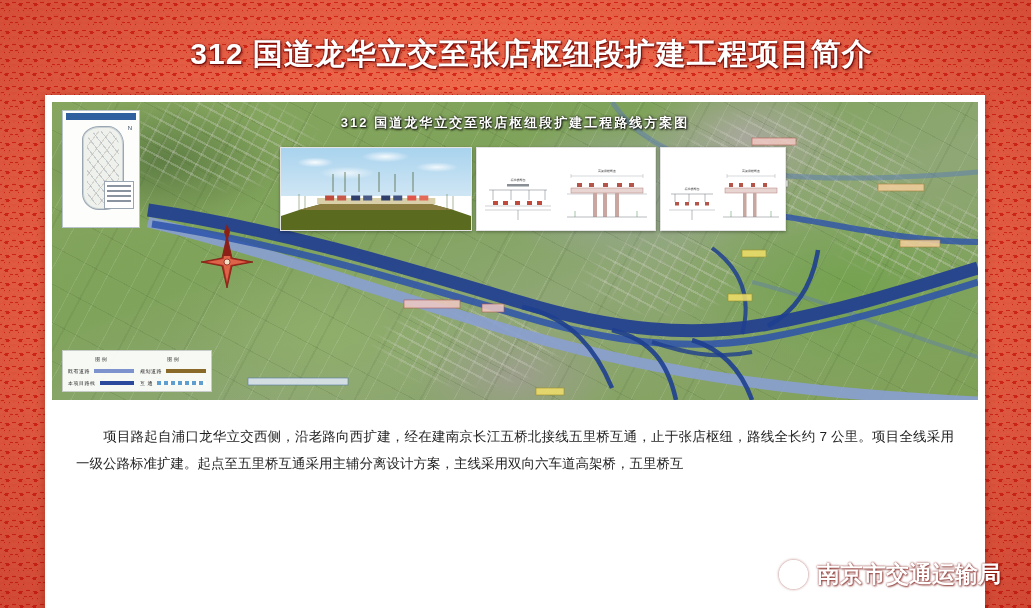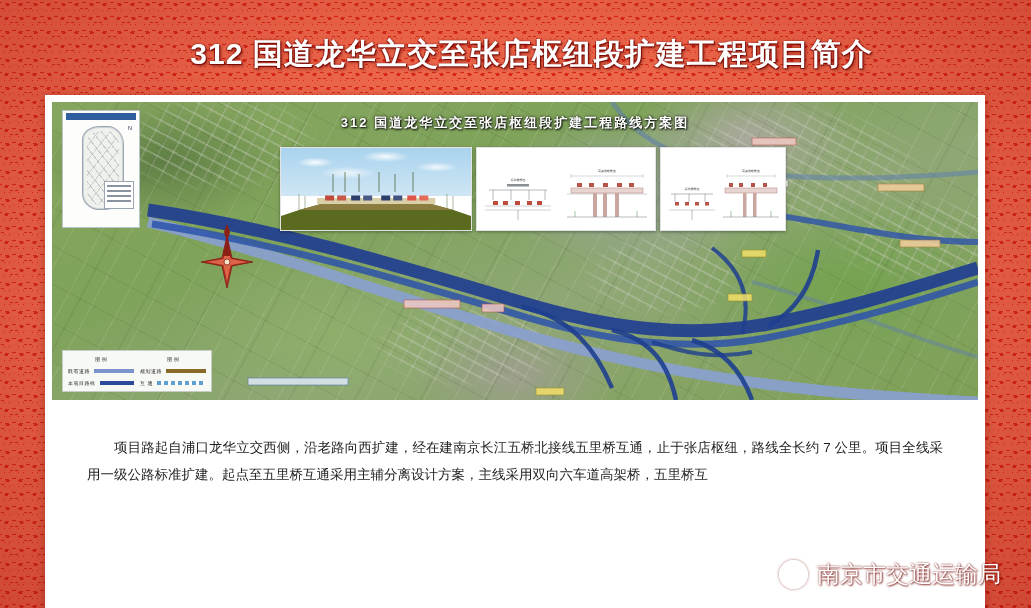--- a/index.html
+++ b/index.html
@@ -175,21 +175,21 @@
 
   
   .body-wrap{
     flex:1;display:flex;gap:26px;
     padding:18px 26px 10px 26px;
   }
   .col{
     flex:1;font-size:13.5px;line-height:2.0;color:#1d1d1d;
     text-align:justify;
   }
-  .col p{margin:16px;}
+  .col p{margin:5px;}
   .indent{display:inline-block;width:2em;}
 
   
   .footer-logo{
     position:absolute;right:30px;bottom:18px;
     display:flex;align-items:center;gap:9px;z-index:6;
   }
   .emblem{
     width:25px;height:25px;border-radius:50%;
     border:2px solid #ffffff;position:relative;flex:none;
@@ -198,21 +198,21 @@
   .emblem:before{
     content:"";position:absolute;left:50%;top:5px;transform:translateX(-50%);
     width:7px;height:7px;border-radius:50%;border:2px solid #fff;
   }
   .emblem:after{
     content:"";position:absolute;left:50%;bottom:4px;transform:translateX(-50%);
     width:13px;height:6px;border:2px solid #fff;border-bottom:none;
     border-radius:7px 7px 0 0;
   }
   .footer-text{
-    font-size:23px;font-weight:normal;color:#ffffff;white-space:nowrap;
+    font-size:23px;font-weight:bold;color:#ffffff;white-space:nowrap;
     text-shadow:0 0 2px rgba(120,10,5,.9),1px 1px 2px rgba(110,10,5,.7);
   }
 
   
   .legend{
     position:absolute;left:10px;bottom:8px;width:150px;height:42px;
     background:rgba(255,255,255,.93);border:1px solid #c8ccc8;
     z-index:4;padding:3px 5px;box-sizing:border-box;
     display:grid;grid-template-columns:1fr 1fr;grid-template-rows:auto auto auto;
     gap:1px 6px;align-items:center;

